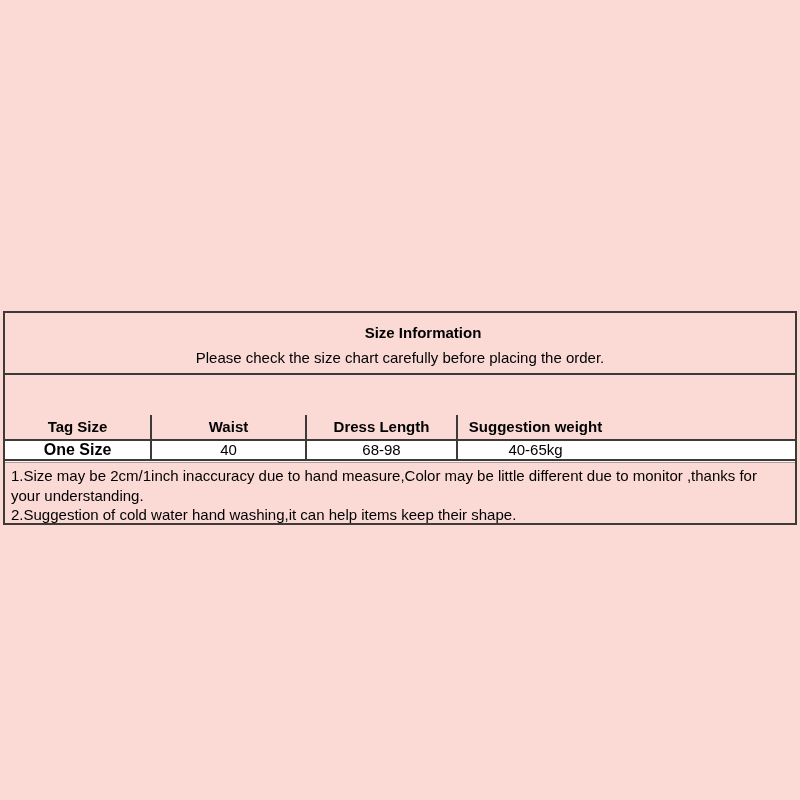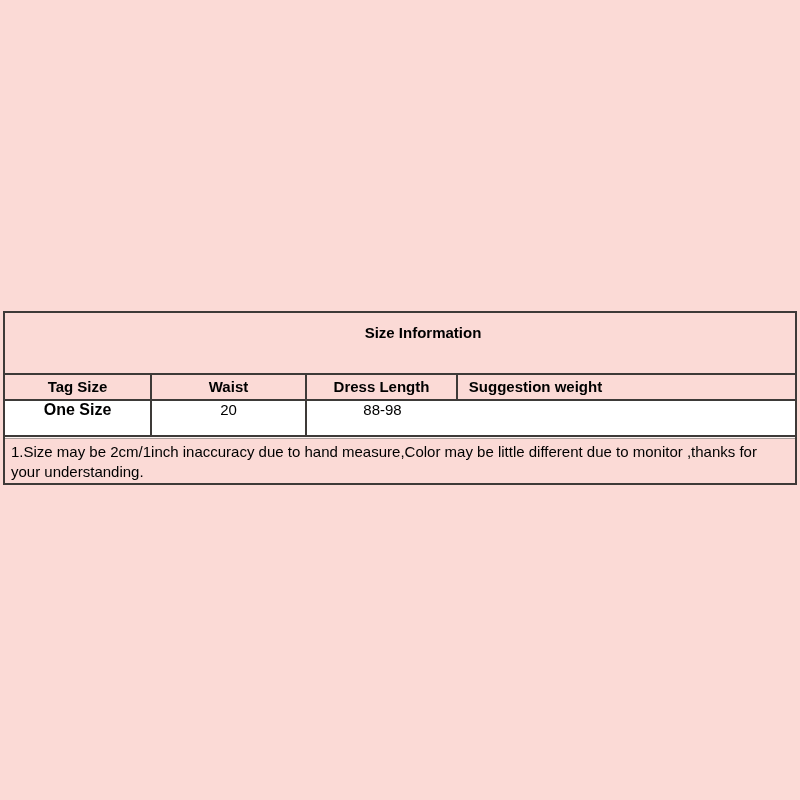--- a/index.html
+++ b/index.html
@@ -50,80 +50,84 @@
     box-sizing: border-box;
     text-align: center;
     overflow: hidden;
     white-space: nowrap;
   }
   .grid-row .cell:not(:last-child) {
     border-right: 2px solid #3d3a38;
   }
   .header-row {
     border-bottom: 2px solid #3d3a38;
+    margin-top: 40px;
   }
   .header-row .cell {
     height: 24px;
     line-height: 24px;
     font-size: 15px;
     font-weight: bold;
   }
   .data-row {
     background: #ffffff;
     border-bottom: 2px solid #3d3a38;
   }
   .data-row .cell {
-    height: 34px;
+    height: 18px;
     line-height: 18px;
     font-size: 15px;
   }
   .data-row .cell.tag-size {
     font-weight: bold;
     font-size: 16px;
   }
   .sep-light {
     height: 1px;
     background: #fdf3f1;
   }
   .sep-gray {
     height: 1px;
     background: #a99f9c;
   }
   .notes-row {
     box-sizing: border-box;
-    height: 44px;
+    height: 60px;
     padding: 3px 19px 0 6px;
   }
   .note {
     font-size: 15px;
     line-height: 19.5px;
   }
 </style>
 </head>
 <body>
 
 <div class="size-table">
 
   <div class="title-row">
     <div class="table-title">Size Information</div>
+    <div class="table-subtitle">Please check the size chart carefully before placing the order.</div>
   </div>
 
   <div class="grid-row header-row">
     <div class="cell">Tag Size</div>
     <div class="cell">Waist</div>
     <div class="cell">Dress Length</div>
     <div class="cell">Suggestion weight</div>
   </div>
 
   <div class="grid-row data-row">
     <div class="cell tag-size">One Size</div>
-    <div class="cell">20</div>
-    <div class="cell">88-98</div>
+    <div class="cell">40</div>
+    <div class="cell">68-98</div>
+    <div class="cell">40-65kg</div>
   </div>
 
   <div class="sep-light"></div>
   <div class="sep-gray"></div>
 
   <div class="notes-row">
     <div class="note">1.Size may be 2cm/1inch inaccuracy due to hand measure,Color may be little different due to monitor ,thanks for your understanding.</div>
+    <div class="note">2.Suggestion of cold water hand washing,it can help items keep their shape.</div>
   </div>
 
 </div>
 
 </body></html>

